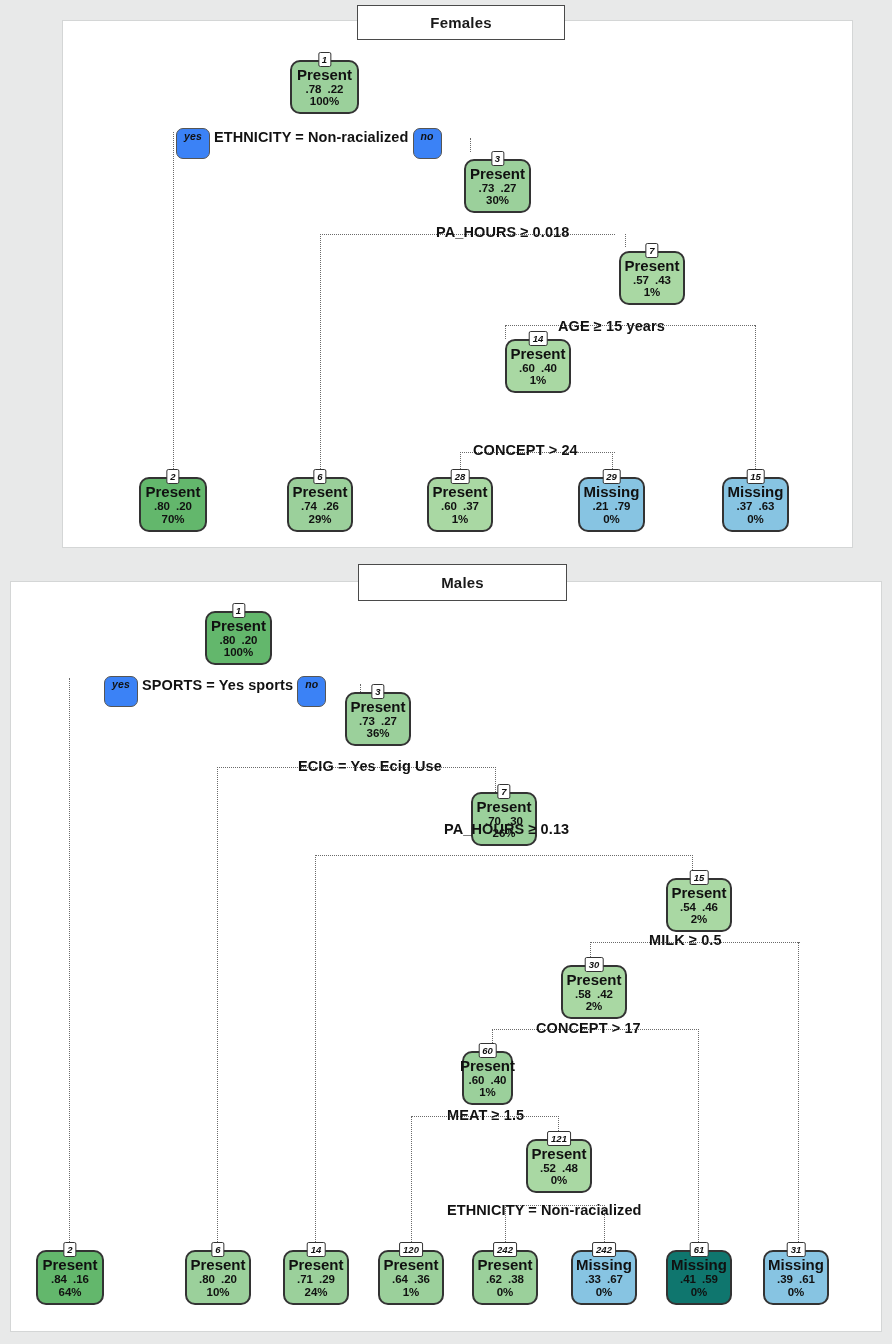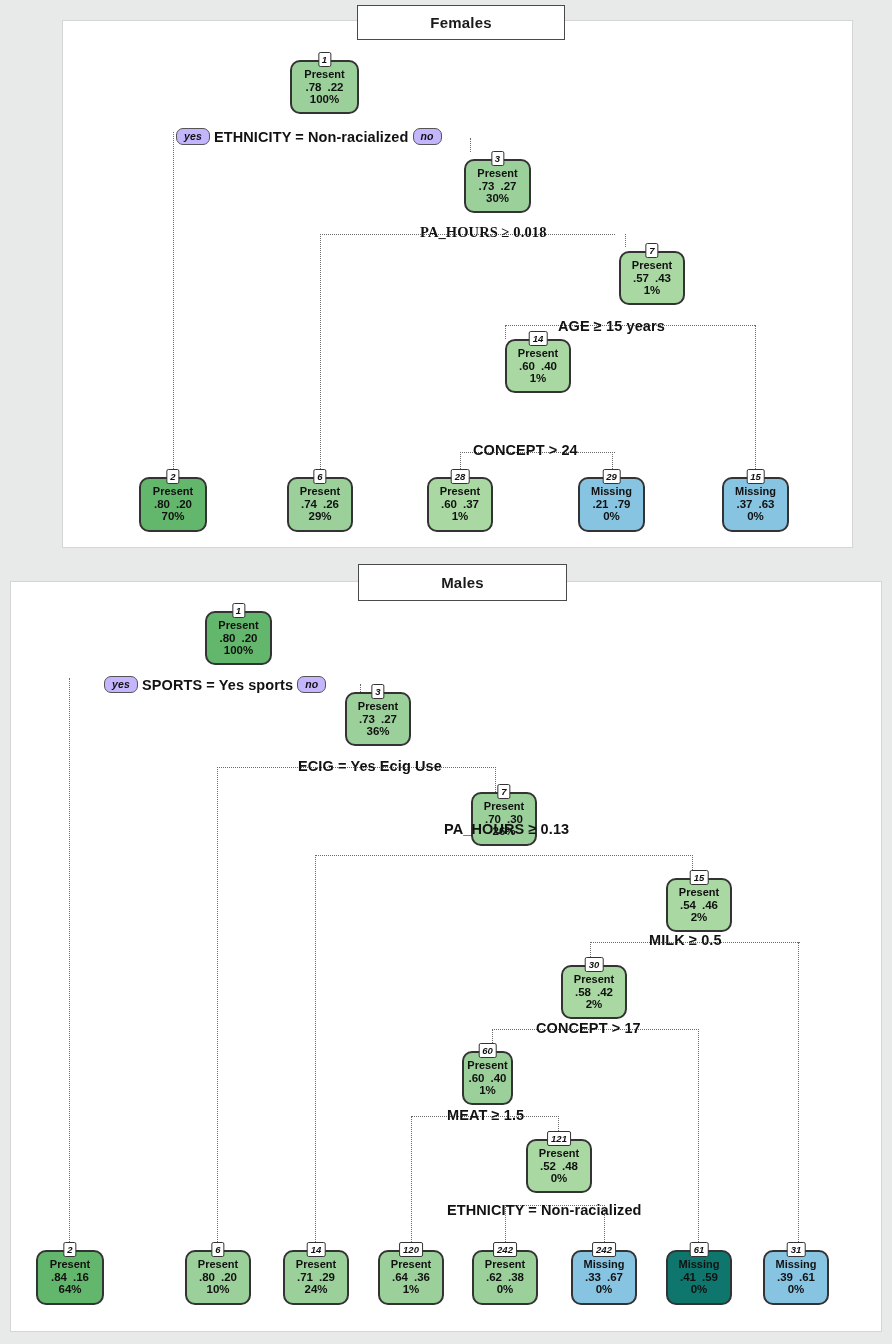--- a/index.html
+++ b/index.html
@@ -41,21 +41,21 @@
     border:2px solid #333333;
     border-radius:10px;
     box-sizing:border-box;
     display:flex;flex-direction:column;
     align-items:center;justify-content:center;
     color:#111111;
     font-weight:bold;
     line-height:1.08;
     z-index:10;
   }
-  .node .n-label{ font-size:11px; }
+  .node .n-label{ font-size:15px; }
   .node .n-probs{ font-size:11.5px; display:flex; gap:6px; }
   .node .n-pct{ font-size:11.5px; }
   .node-id{
     position:absolute;
     top:-10px;left:50%;
     transform:translateX(-50%);
     background:#ffffff;
     border:1.4px solid #333333;
     border-radius:2px;
     font-style:italic;
@@ -83,25 +83,25 @@
     color:#121212;
     white-space:nowrap;
     z-index:20;
     background:transparent;
     letter-spacing:.1px;
   }
   .yn{
     display:inline-block;
     border:1.3px solid #555;
     border-radius:7px;
-    background:#c4b5fd;
+    background:#3b82f6;
     font-style:italic;
     font-weight:bold;
     font-size:10.5px;
-    padding:1px 7px 2px 7px;
+    padding:1px 7px 16px 7px;
     vertical-align:2px;
     color:#111;
   }
 
   
   .vline{ position:absolute; border-left:1.4px dotted #6a6a6a; z-index:2; }
   .hline{ position:absolute; border-top:1.4px dotted #6a6a6a; z-index:2; }
 </style>
 </head>
 <body>
@@ -145,21 +145,21 @@
 <div class="node fill-g2" style="left:464px;top:159px;width:67px;height:54px;">
   <span class="node-id">3</span>
   <span class="n-label">Present</span>
   <span class="n-probs">
     <i style="font-style:normal">.73</i>
     <i style="font-style:normal">.27</i>
   </span>
   <span class="n-pct">30%</span>
 </div>
 
-<div class="split" style="left:420px;top:224px;font-family:Liberation Serif, serif;">
+<div class="split" style="left:436px;top:224px;">
   <span>PA_HOURS ≥ 0.018</span>
 </div>
 
 <div class="node fill-g3" style="left:619px;top:251px;width:66px;height:54px;">
   <span class="node-id">7</span>
   <span class="n-label">Present</span>
   <span class="n-probs">
     <i style="font-style:normal">.57</i>
     <i style="font-style:normal">.43</i>
   </span>

